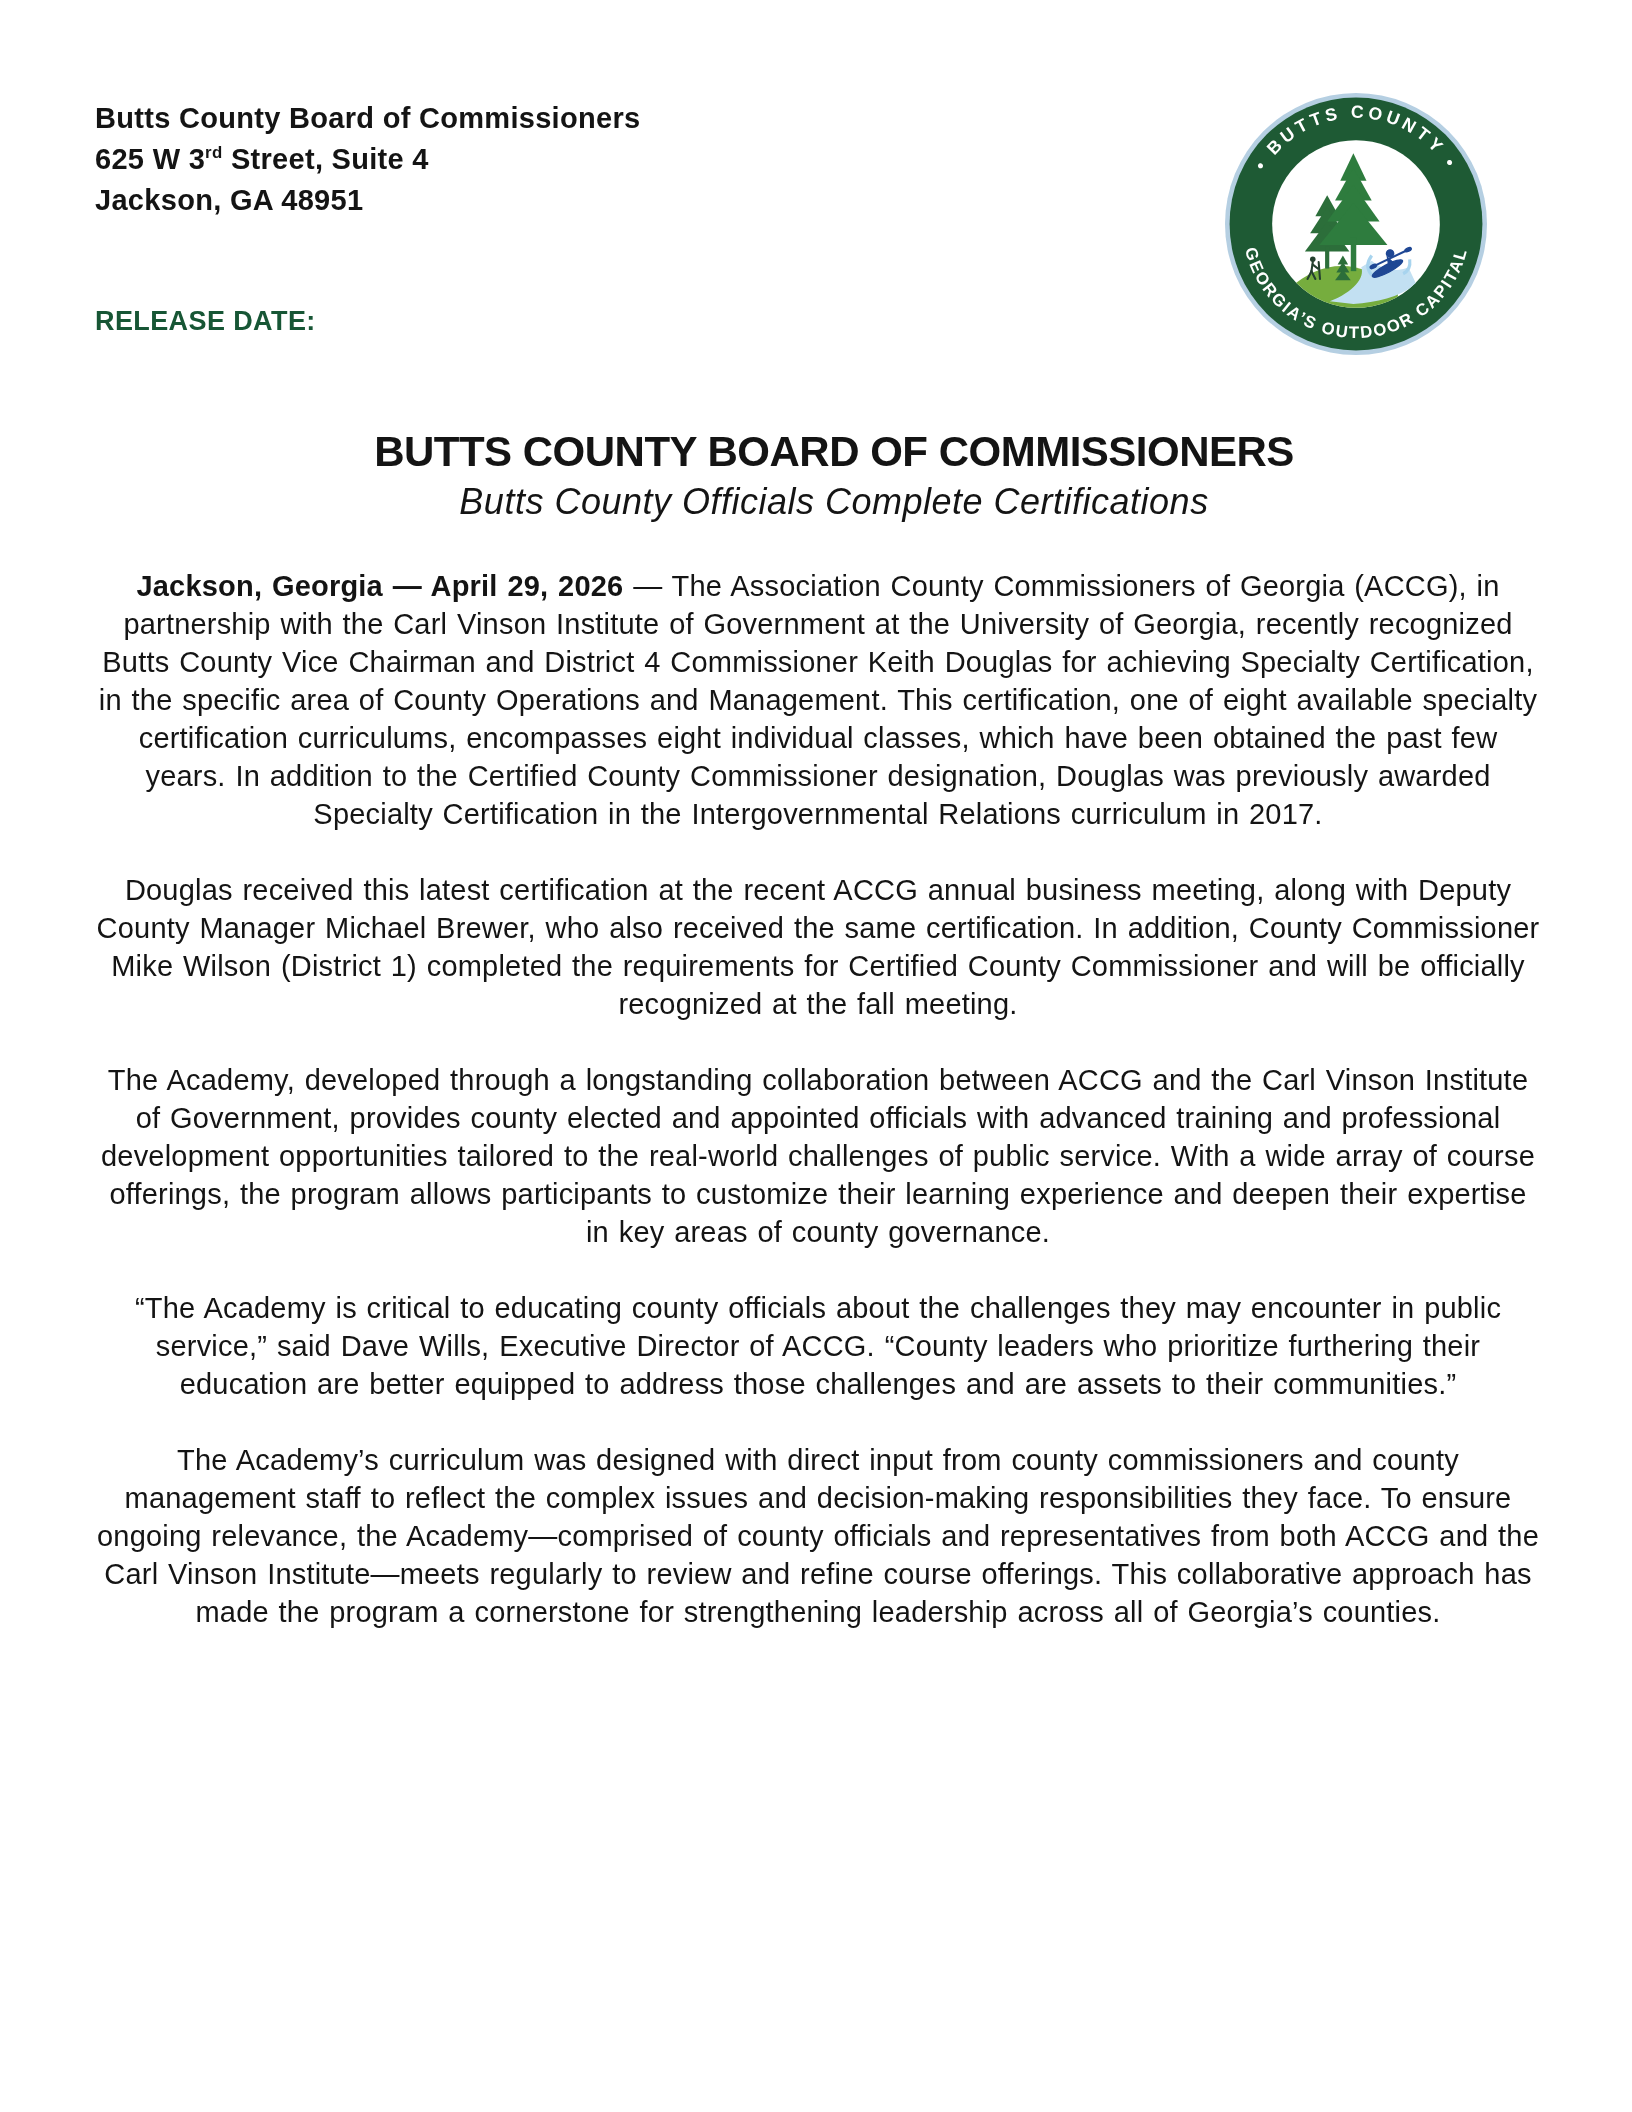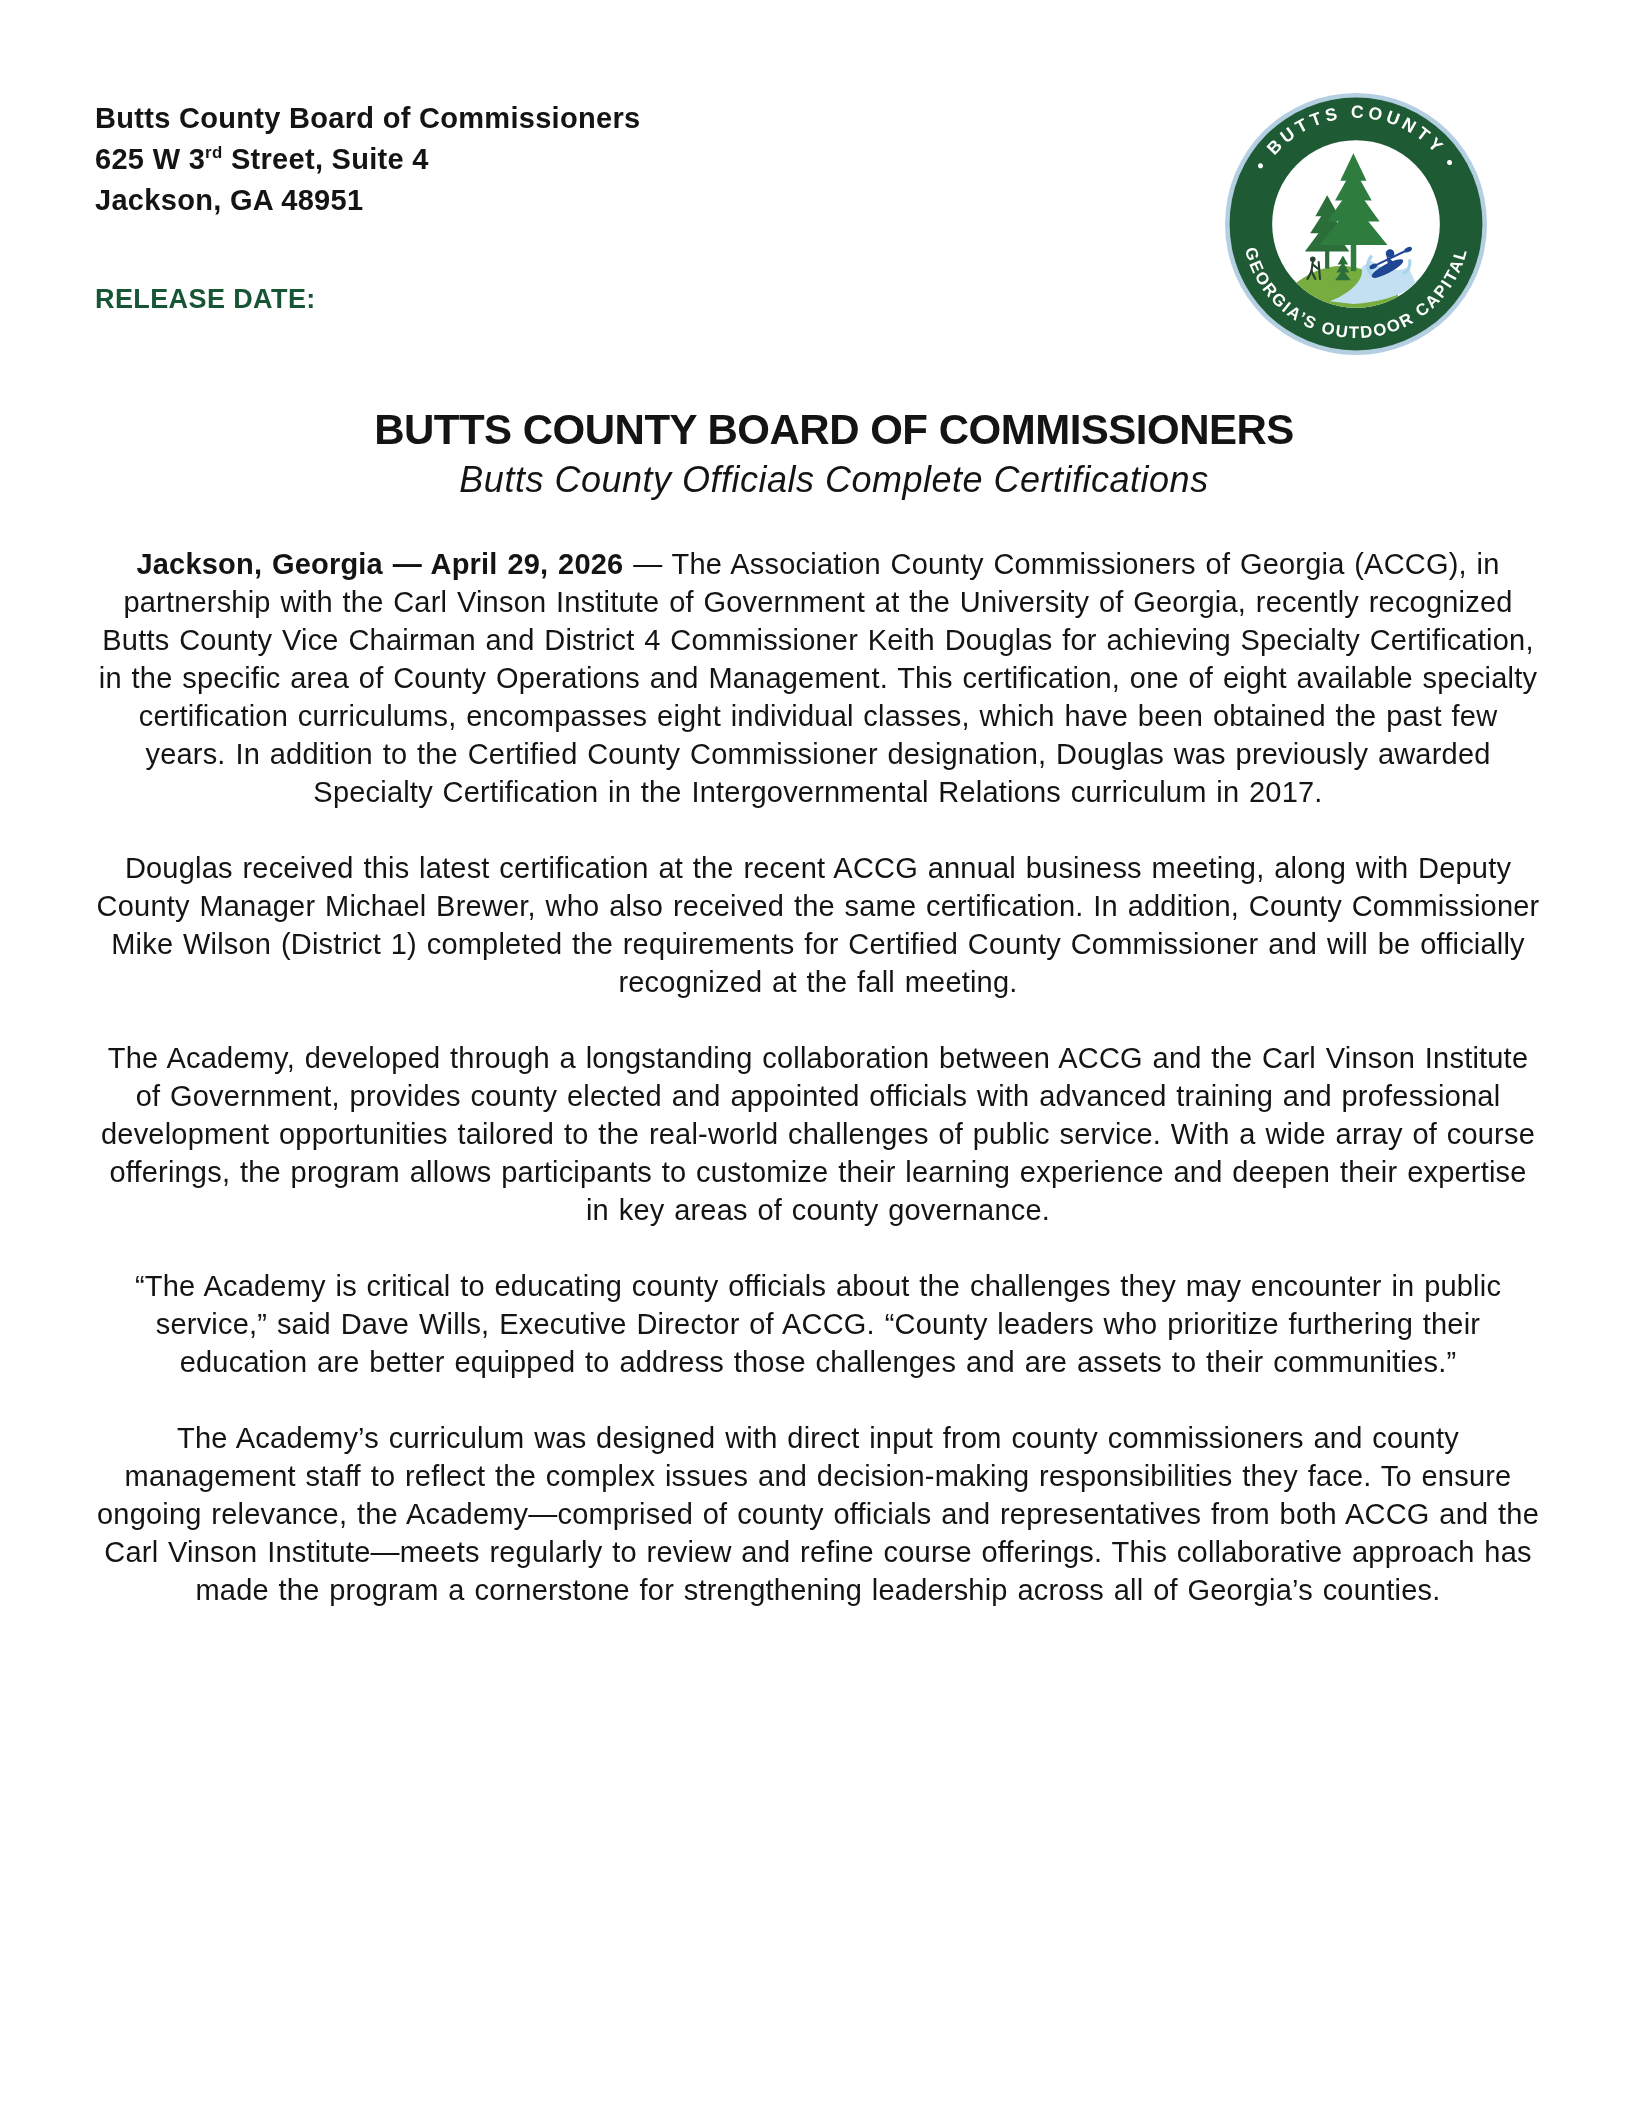--- a/index.html
+++ b/index.html
@@ -18,21 +18,21 @@
   .sender { font-size: 29px; font-weight: bold; line-height: 41px; letter-spacing: 0.3px; }
   .sender sup { font-size: 0.58em; vertical-align: super; line-height: 0; }
   .logo {
     position: absolute;
     left: 1225px;
     top: 93px;
     width: 262px;
     height: 262px;
   }
   
-  .release { margin-top: 62px; }
+  .release { margin-top: 84px; }
   .release-label {
     color: var(--release_green, #175635);
     font-size: 27px;
     font-weight: bold;
     letter-spacing: 0.4px;
     line-height: 32px;
   }
   .release-date { margin-top: 24px; font-size: 30px; font-weight: bold; line-height: 40px; }
   
   .headline { margin-top: 90px; text-align: center; position: relative; left: 16px; }

